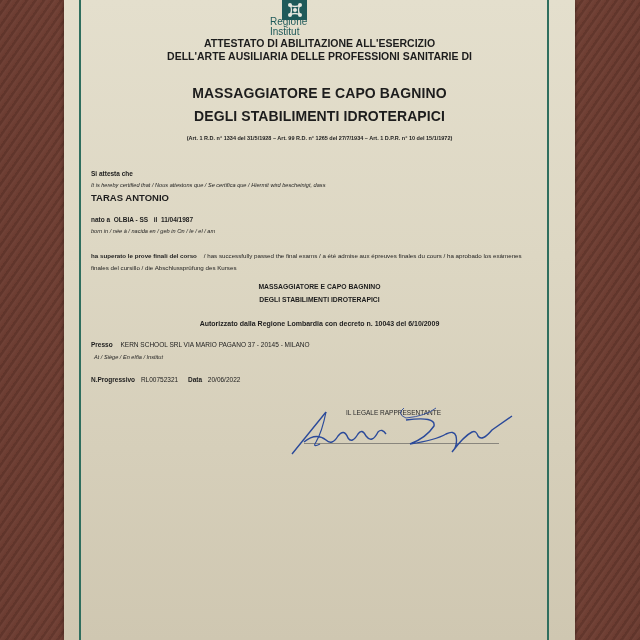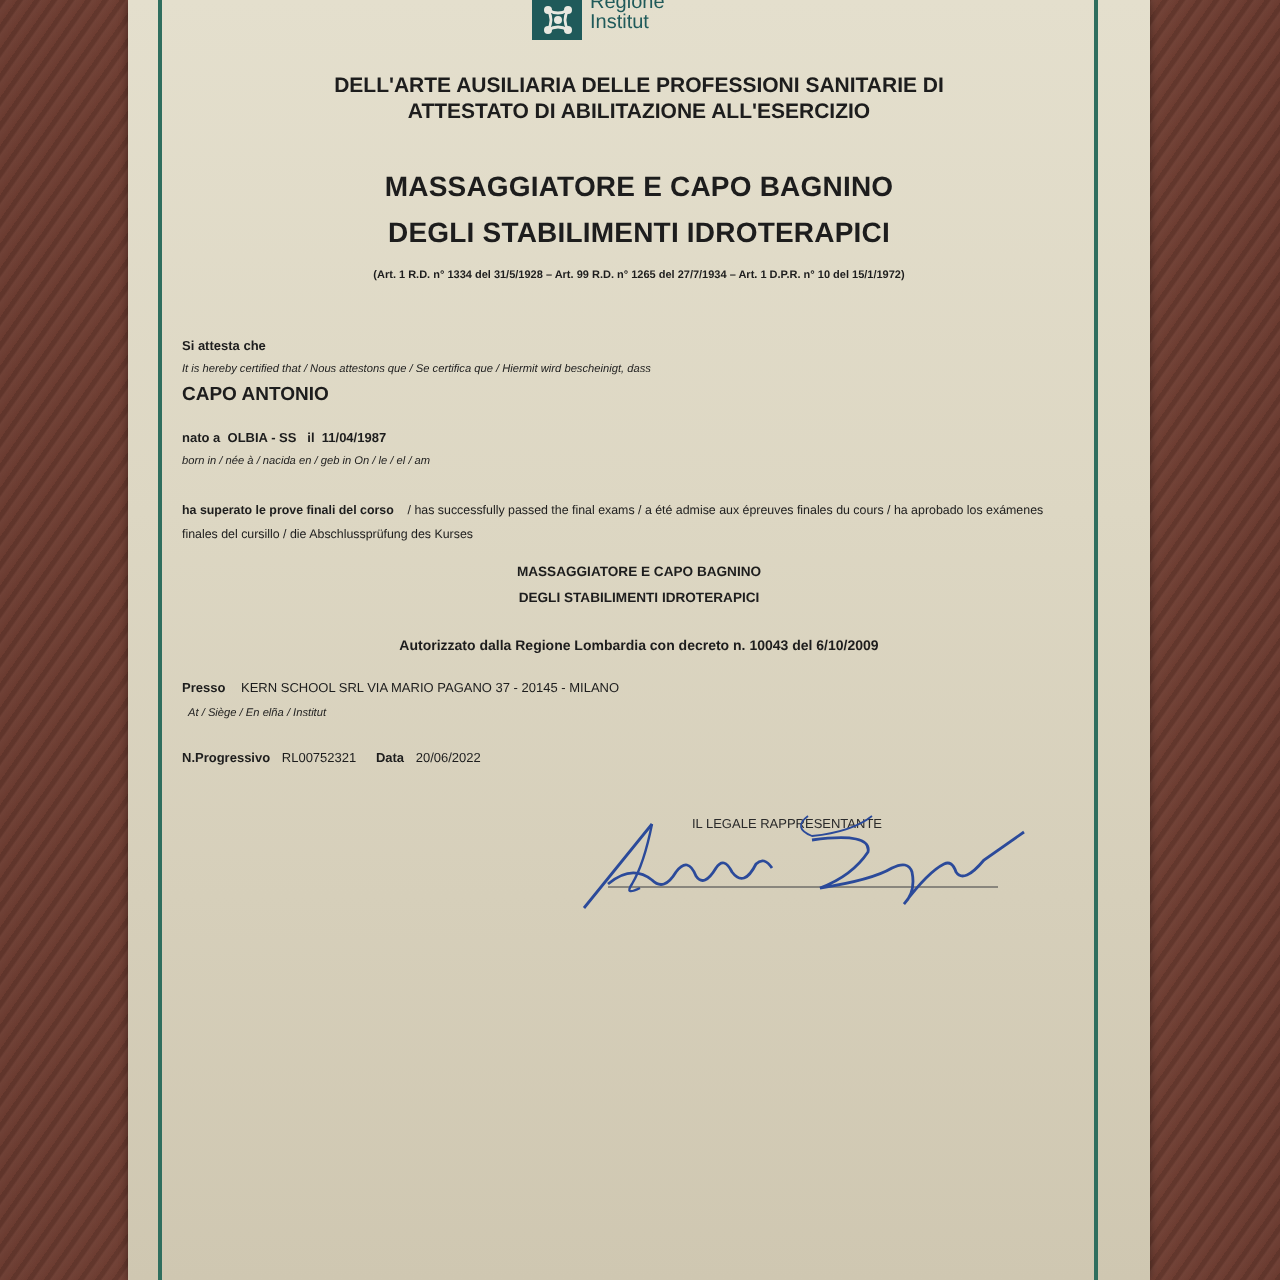--- a/index.html
+++ b/index.html
@@ -16,21 +16,21 @@
       background: linear-gradient(180deg, #e4dfcd 0%, #ddd7c3 40%, #cfc7b1 100%);
       box-shadow: 0 0 4px rgba(0,0,0,0.4);
     }
     .border-line {
       position: absolute; top: 0; bottom: 0; width: 2px;
       background: #2f6e5e;
     }
     .border-left { left: 15px; }
     .border-right { left: 483px; }
     .logo {
-      position: absolute; left: 202px; top: 0; display: flex; align-items: flex-start;
+      position: absolute; left: 202px; top: 0; display: flex; align-items: flex-end; flex-direction: column;
     }
     .logo-mark {
       width: 25px; height: 20px; background: #1f5a5a; position: relative;
       display: flex; align-items: center; justify-content: center;
     }
     .logo-mark svg { width: 16px; height: 16px; }
     .logo-text {
       margin-left: 4px; font-size: 10px; line-height: 10px; color: #1f5a5a;
       margin-top: -3px;
     }
@@ -80,31 +80,31 @@
         <path d="M3 3 Q8 6 13 3 M3 13 Q8 10 13 13 M3 3 Q6 8 3 13 M13 3 Q10 8 13 13" stroke="#e8e8e0" stroke-width="1.4" fill="none"></path>
       </svg>
     </div>
     <div class="logo-text">
       <div>Regione</div>
       <div>Institut</div>
     </div>
   </div>
 
   <div class="abs center t-attestato">
+    <div>ATTESTATO DI ABILITAZIONE ALL'ESERCIZIO</div>
     <div>DELL'ARTE AUSILIARIA DELLE PROFESSIONI SANITARIE DI</div>
-    <div>ATTESTATO DI ABILITAZIONE ALL'ESERCIZIO</div>
   </div>
 
   <div class="abs center t-main1">MASSAGGIATORE E CAPO BAGNINO</div>
   <div class="abs center t-main2">DEGLI STABILIMENTI IDROTERAPICI</div>
   <div class="abs center t-law">(Art. 1 R.D. n° 1334 del 31/5/1928 – Art. 99 R.D. n° 1265 del 27/7/1934 – Art. 1 D.P.R. n° 10 del 15/1/1972)</div>
 
   <div class="abs left-col t-si">Si attesta che</div>
   <div class="abs left-col t-hereby">It is hereby certified that / Nous attestons que / Se certifica que / Hiermit wird bescheinigt, dass</div>
-  <div class="abs left-col t-name">CAPO ANTONIO</div>
+  <div class="abs left-col t-name">TARAS ANTONIO</div>
 
   <div class="abs left-col t-nato">
     <b>nato a</b>&nbsp;
     <b>OLBIA - SS</b>&nbsp;&nbsp;
     <b>il</b>&nbsp;
     <b>11/04/1987</b>
   </div>
   <div class="abs left-col t-born">born in / née à / nacida en / geb in On / le / el / am</div>
 
   <div class="abs left-col t-superato">

